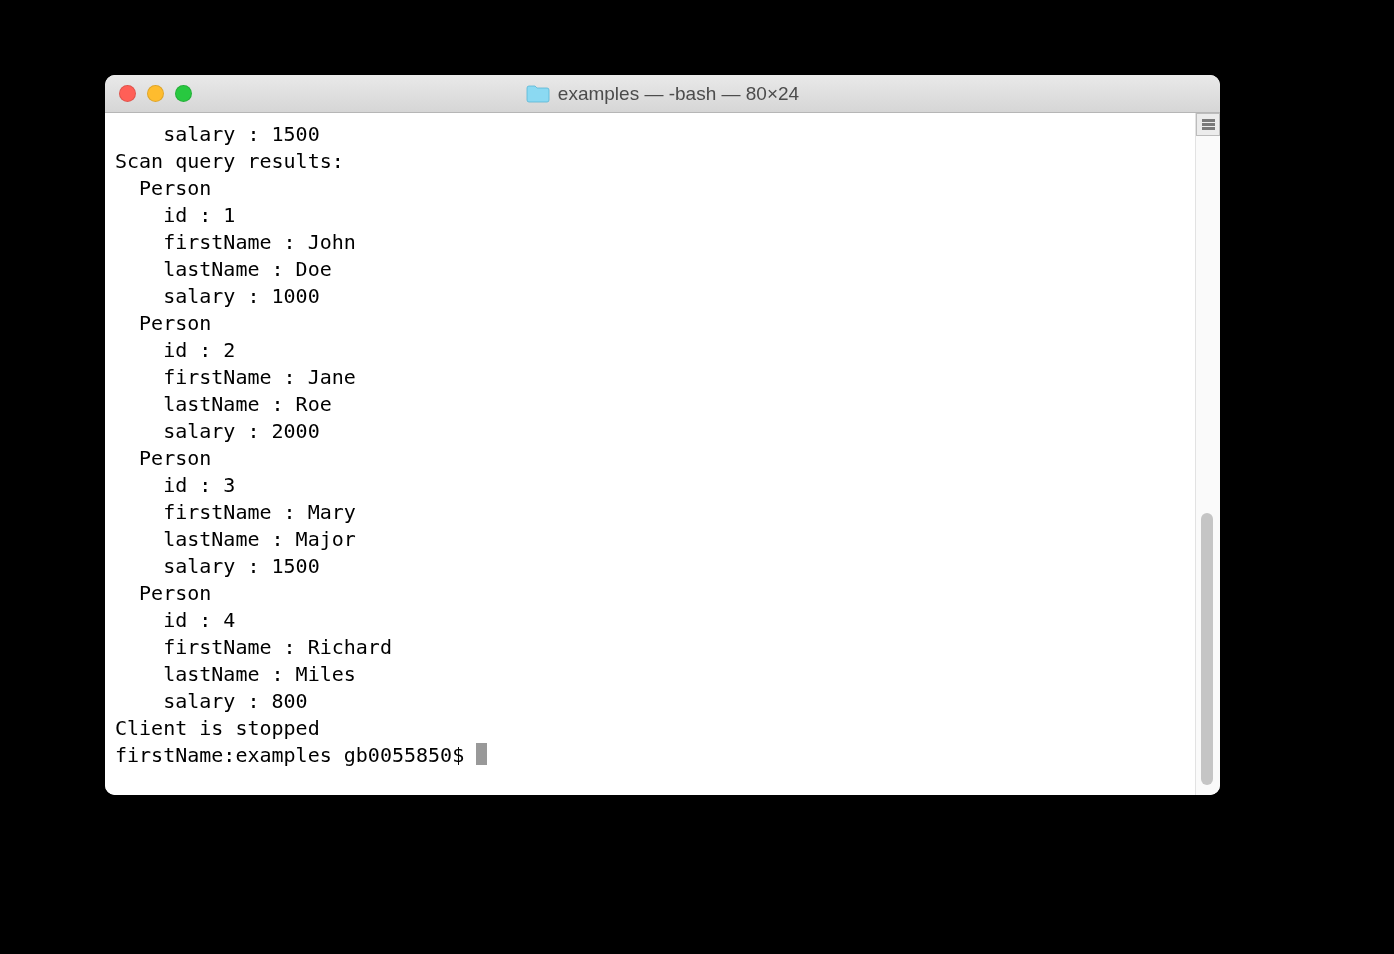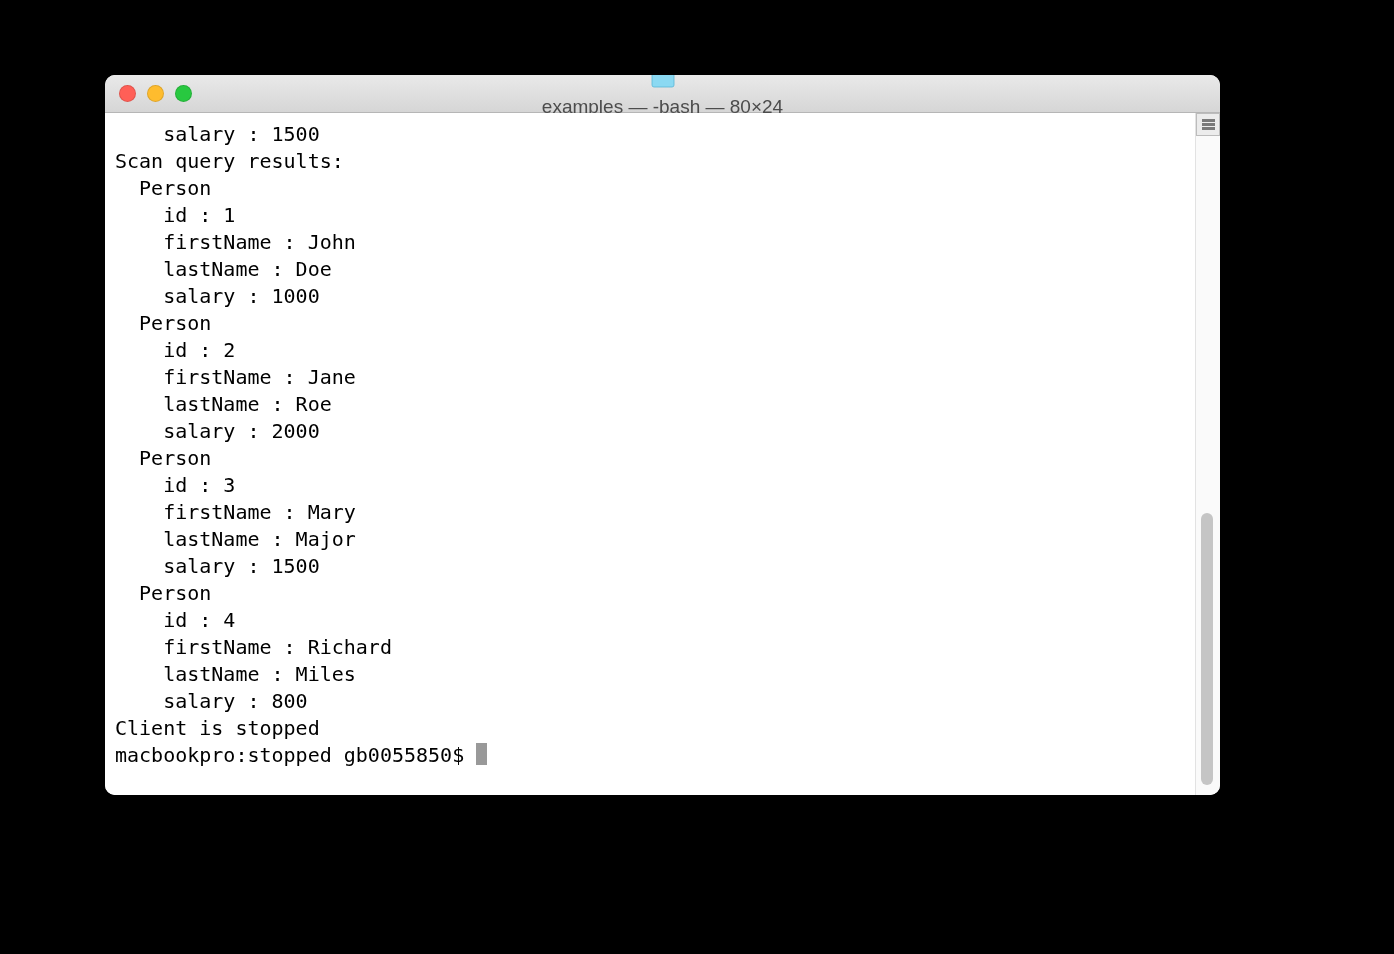--- a/index.html
+++ b/index.html
@@ -46,21 +46,20 @@
     .light.yellow { background: #febc2e; border: 0.5px solid rgba(0,0,0,0.12); }
     .light.green { background: #28c840; border: 0.5px solid rgba(0,0,0,0.12); }
     .title-center {
       position: absolute;
       left: 0; right: 0;
       display: flex;
       align-items: center;
       justify-content: center;
       gap: 8px;
       pointer-events: none;
-      flex-direction: column;
     }
     .folder-icon {
       width: 24px;
       height: 19px;
       position: relative;
     }
     .folder-icon svg { display: block; }
     .title-text {
       font-size: 19px;
       color: #4c4c4c;
@@ -152,21 +151,21 @@
     id : 3
     firstName : Mary
     lastName : Major
     salary : 1500
   Person
     id : 4
     firstName : Richard
     lastName : Miles
     salary : 800
 Client is stopped
-<span>macbookpro:stopped gb0055850$ </span><span class="cursor"></span></div>
+<span>firstName:examples gb0055850$ </span><span class="cursor"></span></div>
     <div class="scrollbar-track">
       <div class="scrollbar-top-btn">
         <svg width="13" height="11" viewBox="0 0 13 11">
           <rect x="0" y="0" width="13" height="3" fill="#7a7a7a"></rect>
           <rect x="0" y="4" width="13" height="3" fill="#7a7a7a"></rect>
           <rect x="0" y="8" width="13" height="3" fill="#7a7a7a"></rect>
         </svg>
       </div>
       <div class="scrollbar-thumb"></div>
     </div>

